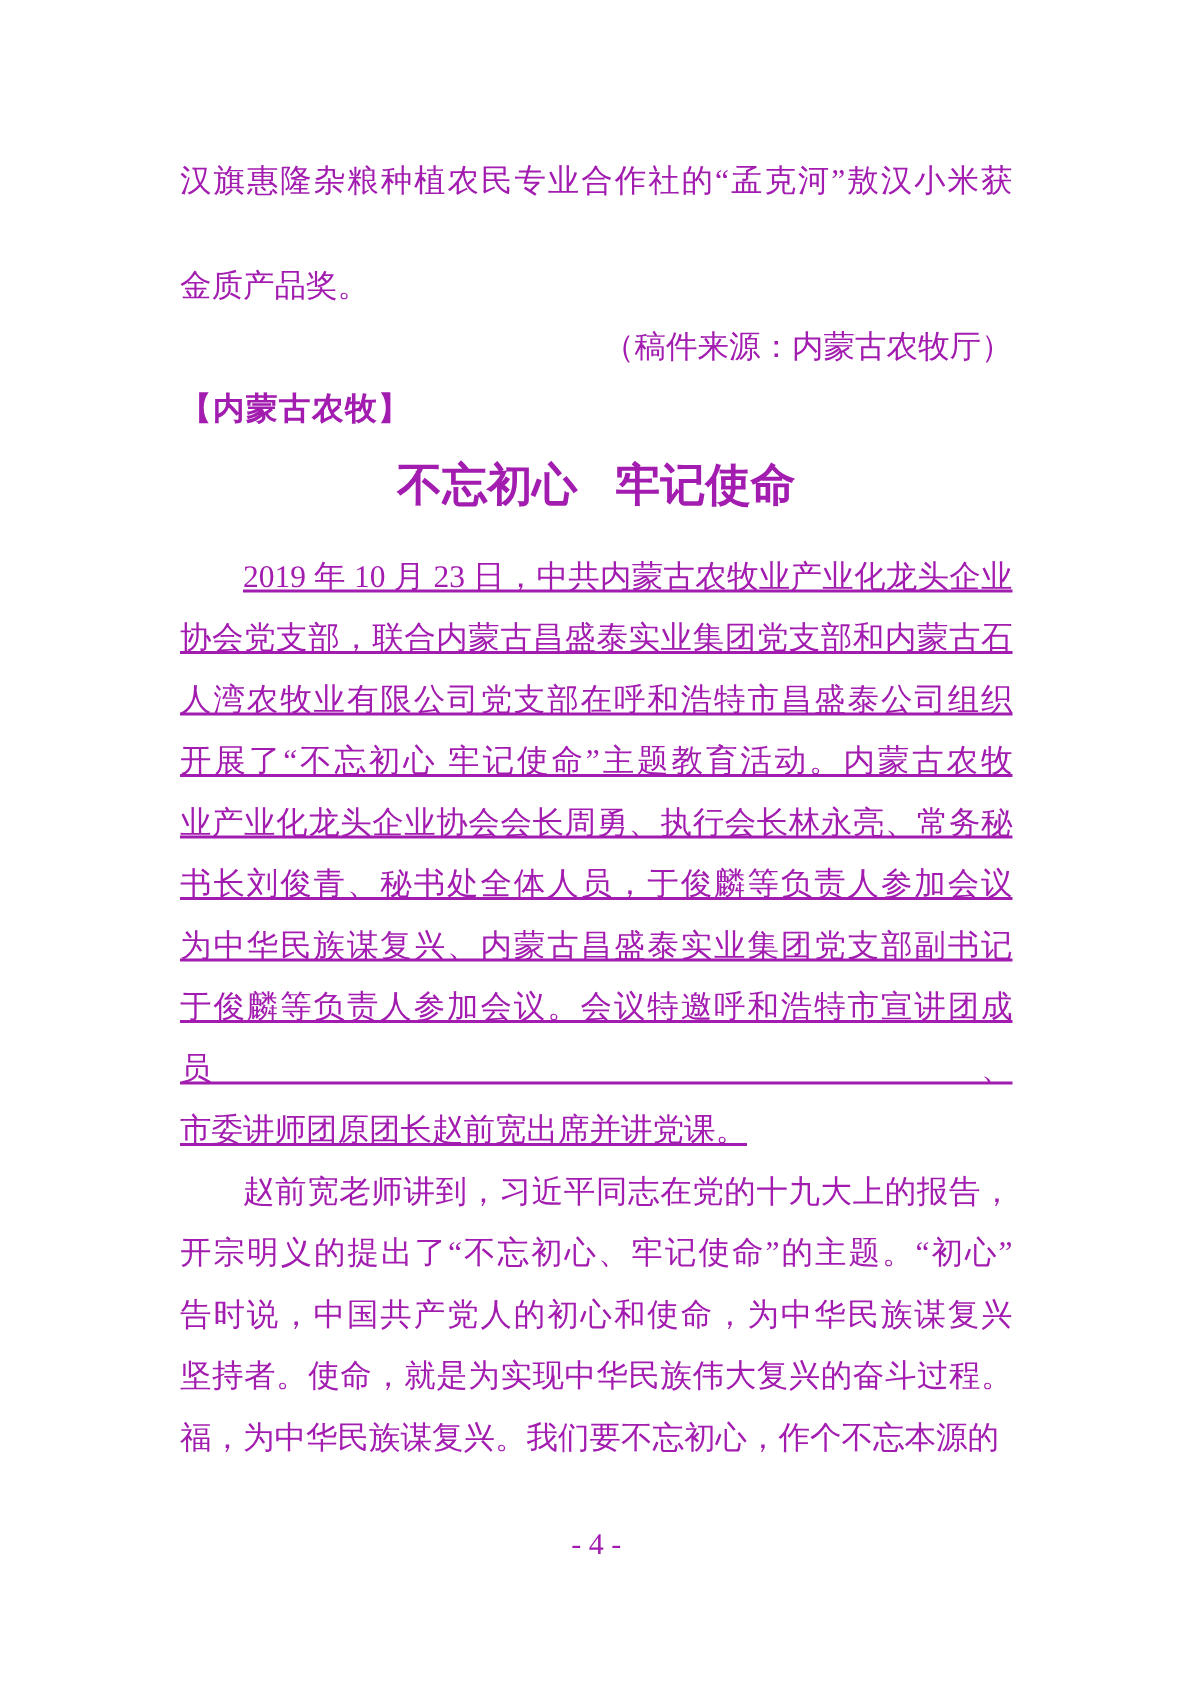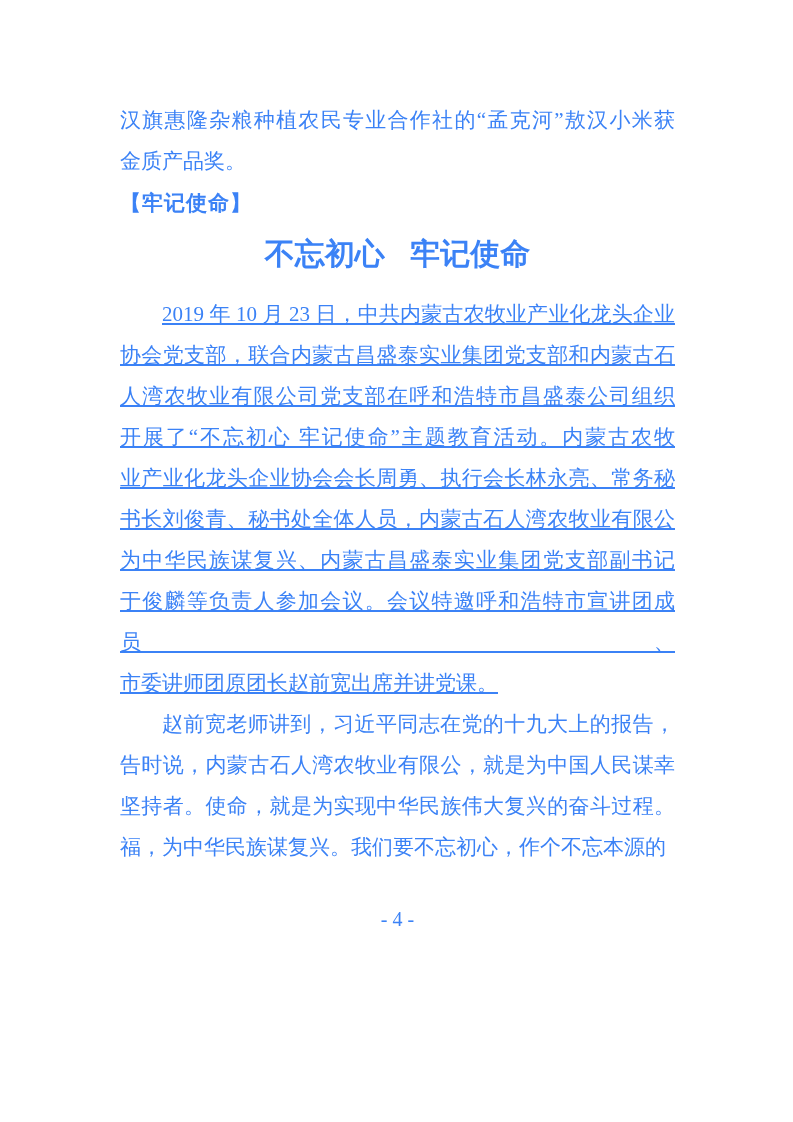--- a/index.html
+++ b/index.html
@@ -7,33 +7,34 @@
     padding: 0;
     background: #ffffff;
   }
   .page {
     position: relative;
     width: 793px;
     height: 1122px;
     box-sizing: border-box;
     padding: 100px 118px 0 120px;
     background: #ffffff;
-    color: #3b82f6;
+    color: #a21caf;
     font-family: "Liberation Serif", "DejaVu Serif", serif;
     overflow: hidden;
   }
   .line {
     font-size: 21px;
     line-height: 41px;
     text-align: justify;
     text-align-last: justify;
   }
   .tail .line:last-child {
     text-align: left;
     text-align-last: left;
+    margin-top: 29px;
   }
   .source {
     font-size: 21px;
     line-height: 41px;
     text-align: right;
   }
   .section-header {
     font-family: "Liberation Sans", "DejaVu Sans", sans-serif;
     font-weight: 700;
     font-size: 21px;
@@ -68,40 +69,42 @@
 </head>
 <body>
 
 <div class="page">
 
   <div class="tail">
     <div class="line">汉旗惠隆杂粮种植农民专业合作社的“孟克河”敖汉小米获</div>
     <div class="line">金质产品奖。</div>
   </div>
 
+  <div class="source">（稿件来源：内蒙古农牧厅）</div>
 
-  <div class="section-header">【牢记使命】</div>
+  <div class="section-header">【内蒙古农牧】</div>
 
   <h1 class="title t1">不忘初心 牢记使命</h1>
 
 
   <div class="para p1">
       <div class="line">2019 年 10 月 23 日，中共内蒙古农牧业产业化龙头企业</div>
       <div class="line">协会党支部，联合内蒙古昌盛泰实业集团党支部和内蒙古石</div>
       <div class="line">人湾农牧业有限公司党支部在呼和浩特市昌盛泰公司组织</div>
       <div class="line">开展了“不忘初心 牢记使命”主题教育活动。内蒙古农牧</div>
       <div class="line">业产业化龙头企业协会会长周勇、执行会长林永亮、常务秘</div>
-      <div class="line">书长刘俊青、秘书处全体人员，内蒙古石人湾农牧业有限公</div>
+      <div class="line">书长刘俊青、秘书处全体人员，于俊麟等负责人参加会议</div>
       <div class="line">为中华民族谋复兴、内蒙古昌盛泰实业集团党支部副书记</div>
       <div class="line">于俊麟等负责人参加会议。会议特邀呼和浩特市宣讲团成员、</div>
       <div class="line">市委讲师团原团长赵前宽出席并讲党课。</div>
     </div>
 
   <div class="para">
       <div class="line">赵前宽老师讲到，习近平同志在党的十九大上的报告，</div>
-      <div class="line">告时说，内蒙古石人湾农牧业有限公，就是为中国人民谋幸</div>
+      <div class="line">开宗明义的提出了“不忘初心、牢记使命”的主题。“初心”</div>
+      <div class="line">告时说，中国共产党人的初心和使命，为中华民族谋复兴</div>
       <div class="line">坚持者。使命，就是为实现中华民族伟大复兴的奋斗过程。</div>
       <div class="line">福，为中华民族谋复兴。我们要不忘初心，作个不忘本源的</div>
     </div>
 
   <div class="page-number">- 4 -</div>
 
 </div>
 
 </body></html>

